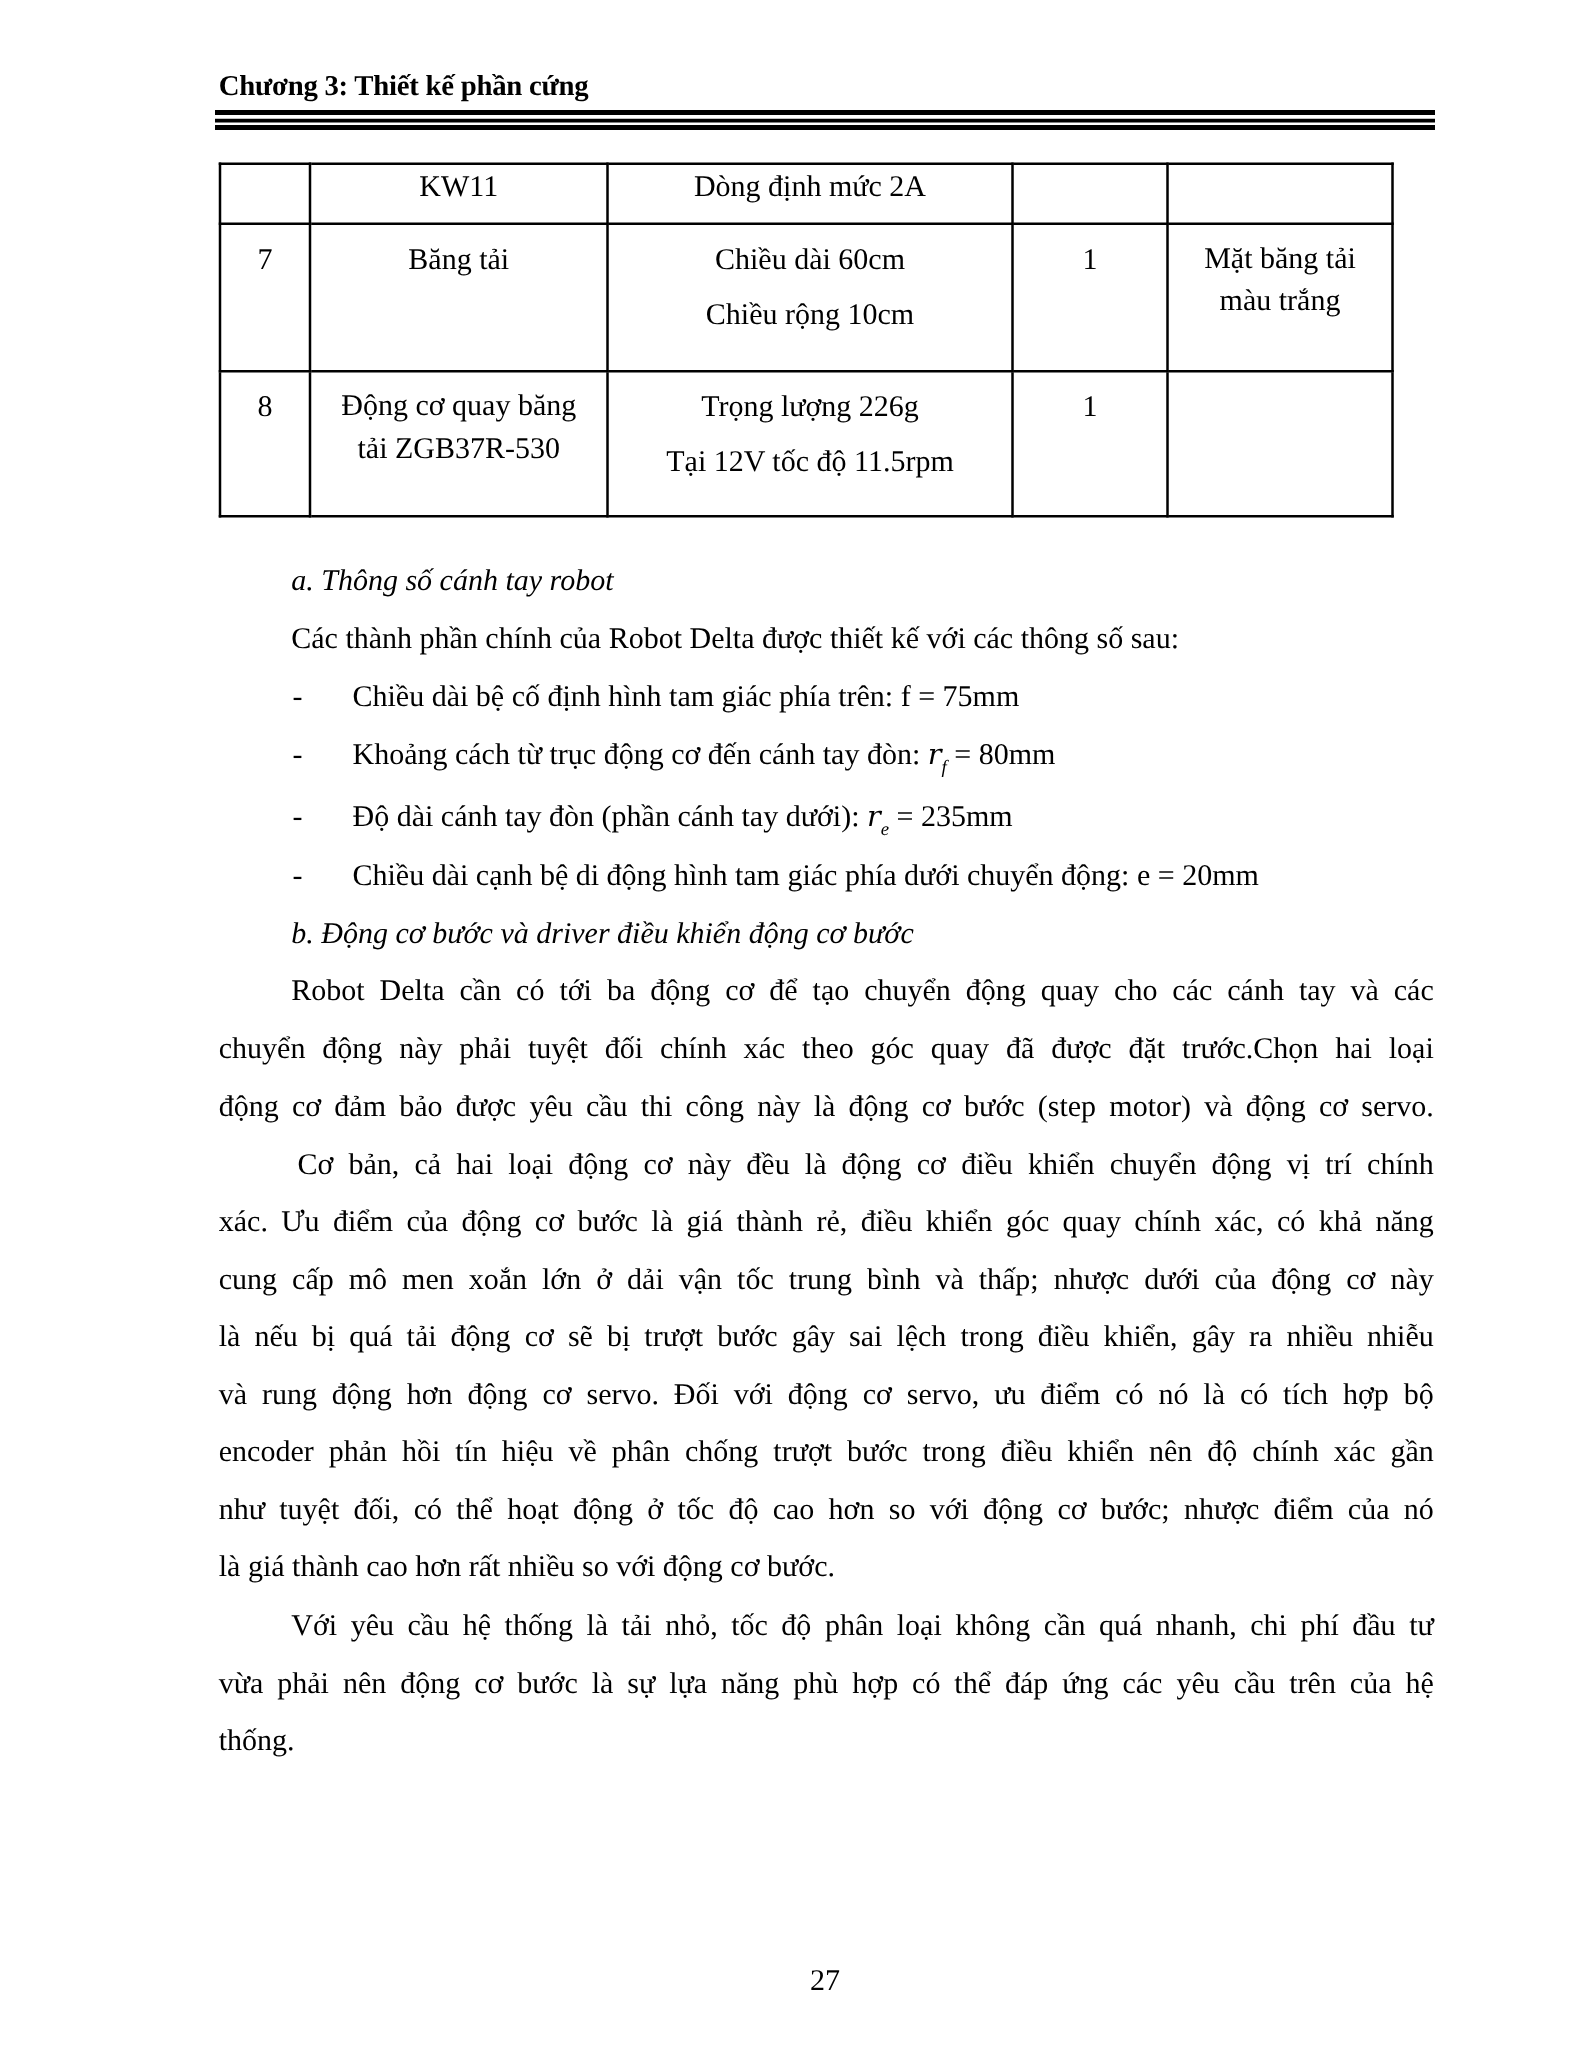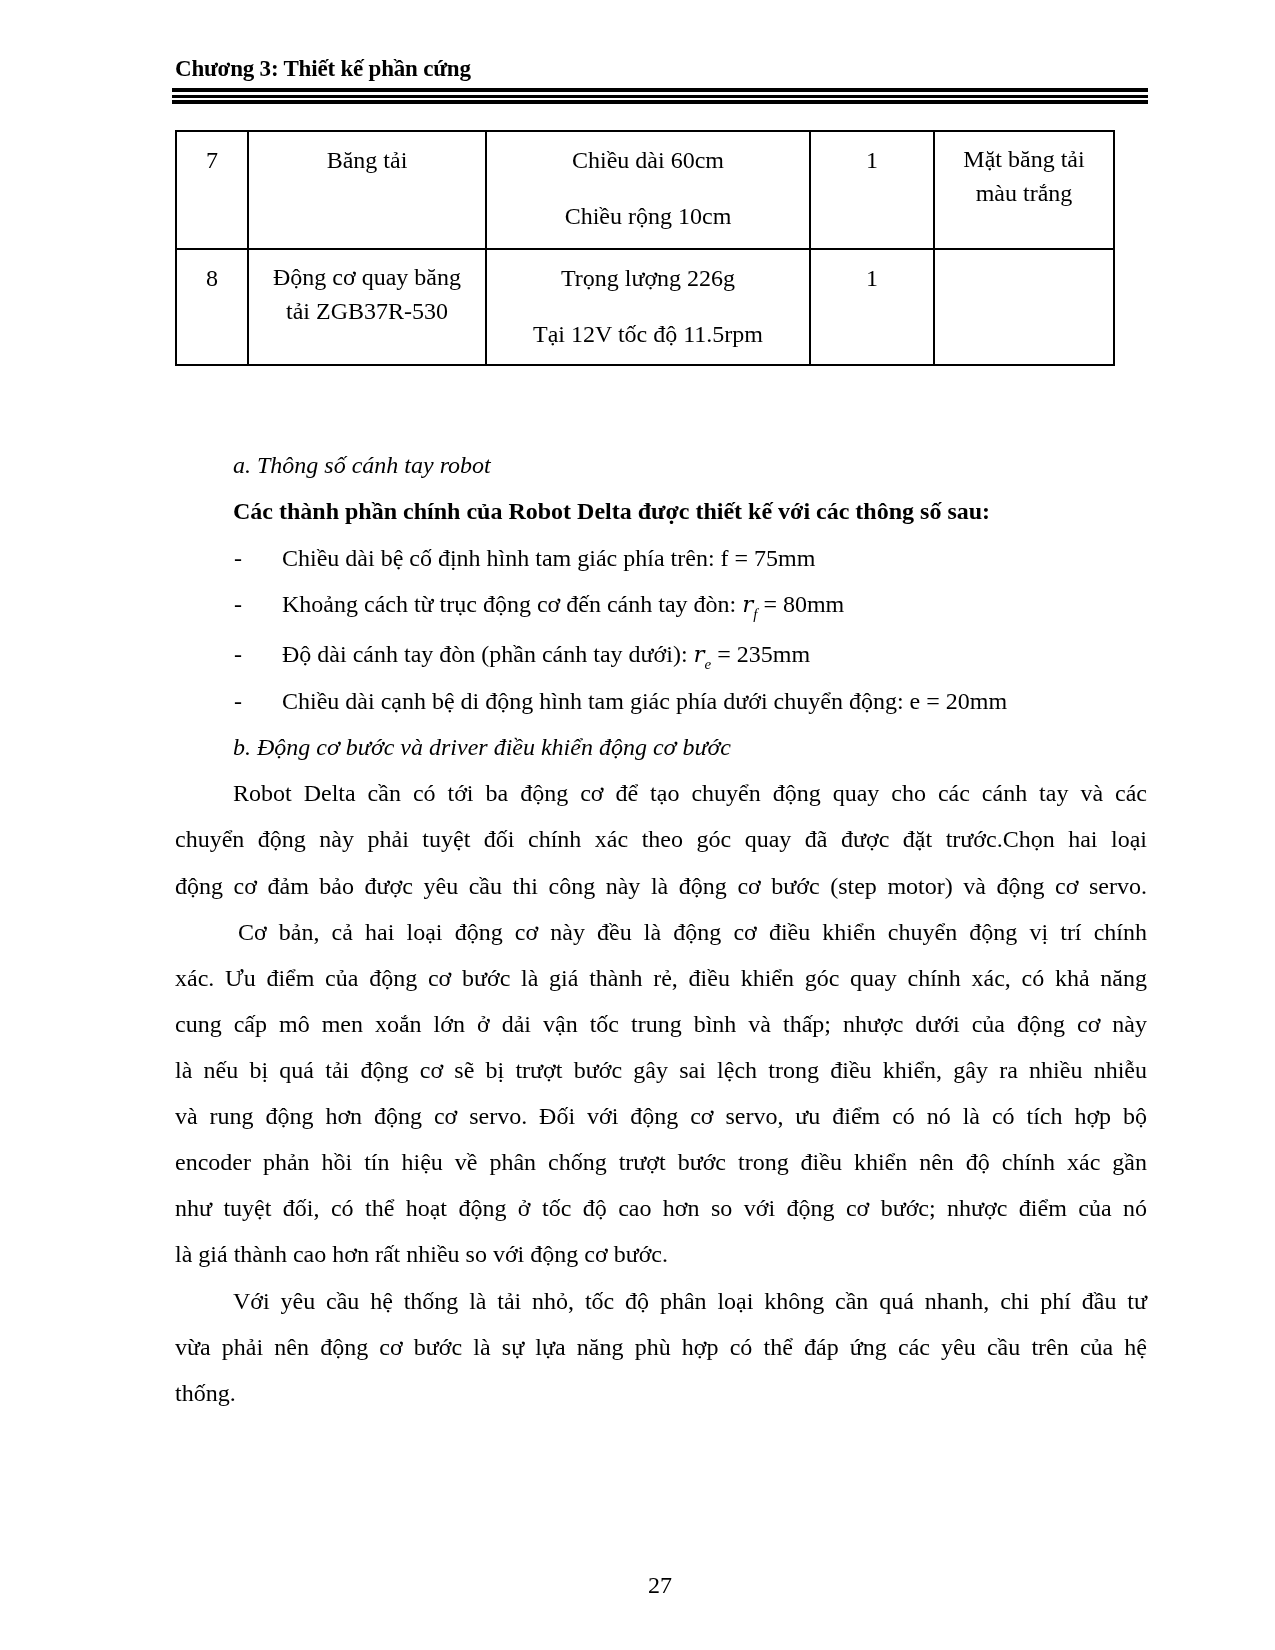--- a/index.html
+++ b/index.html
@@ -15,41 +15,52 @@
   table.spec td { border: 2px solid #000; text-align: center; vertical-align: top; padding: 0 4px; line-height: 36px; }
   table.spec td.c1 { width: 62px; }
   table.spec td.c2 { width: 228px; }
   table.spec td.c3 { width: 314px; }
   table.spec td.c4 { width: 114px; }
   table.spec td.c5 { width: 170px; }
   tr.row-a td { height: 46px; padding-top: 0; }
   tr.row-7 td { height: 106px; padding-top: 10px; }
   tr.row-8 td { height: 104px; padding-top: 10px; }
   .cell-line { display: block; }
-  .cell-line.gap { margin-top: 20px; }
+  .cell-line.gap { margin-top: 8px; }
   .cell-line.tight { line-height: 34px; }
   .italic-heading { font-style: italic; }
   .line { position: absolute; font-size: 24px; white-space: nowrap; }
   .bullet-dash { position: absolute; left: 234px; font-size: 24px; }
   .bullet-text { position: absolute; left: 282px; font-size: 24px; white-space: nowrap; }
   .math { font-style: italic; font-family: "DejaVu Serif", serif; font-size: 23px; }
   .sub { font-size: 15px; vertical-align: -7px; font-style: italic; }
   .page-number { position: absolute; left: 648px; top: 1572px; font-size: 24px; }
   .justify { text-align: justify; text-align-last: justify; }
 </style>
 </head>
 <body>
 
 <div class="header-title">Chương 3: Thiết kế phần cứng</div>
 <div class="header-rule r1"></div>
 <div class="header-rule r2"></div>
 <div class="header-rule r3"></div>
 
 <table class="spec">
   <tbody>
+      <tr class="row-a">
+    <td class="c1"></td>
+    <td class="c2">
+      <span class="cell-line">KW11</span>
+    </td>
+    <td class="c3">
+      <span class="cell-line">Dòng định mức 2A</span>
+    </td>
+    <td class="c4"></td>
+    <td class="c5"></td>
+  </tr>
   <tr class="row-7">
     <td class="c1">7</td>
     <td class="c2">
       <span class="cell-line">Băng tải</span>
     </td>
     <td class="c3">
       <span class="cell-line">Chiều dài 60cm</span>
       <span class="cell-line gap">Chiều rộng 10cm</span>
     </td>
     <td class="c4">1</td>
@@ -68,21 +79,21 @@
       <span class="cell-line">Trọng lượng 226g</span>
       <span class="cell-line gap">Tại 12V tốc độ 11.5rpm</span>
     </td>
     <td class="c4">1</td>
     <td class="c5"></td>
   </tr>
 </tbody>
   </table>
 
 <div class="line italic-heading" style="left:233px; top:452px;">a. Thông số cánh tay robot</div>
-<div class="line" style="left:233px; top:498px;font-weight:bold;">Các thành phần chính của Robot Delta được thiết kế với các thông số sau:</div>
+<div class="line" style="left:233px; top:498px;">Các thành phần chính của Robot Delta được thiết kế với các thông số sau:</div>
 
 <div class="bullet-dash" style="top:545px;">-</div>
 <div class="bullet-text" style="top:545px;">Chiều dài bệ cố định hình tam giác phía trên: f = 75mm</div>
 
 <div class="bullet-dash" style="top:591px;">-</div>
 <div class="bullet-text" style="top:591px;"><span>Khoảng cách từ trục động cơ đến cánh tay đòn: </span><span class="math">r</span><span class="sub">f</span><span> = 80mm</span></div>
 
 <div class="bullet-dash" style="top:641px;">-</div>
 <div class="bullet-text" style="top:641px;"><span>Độ dài cánh tay đòn (phần cánh tay dưới): </span><span class="math">r</span><span class="sub">e</span><span> = 235mm</span></div>
 

